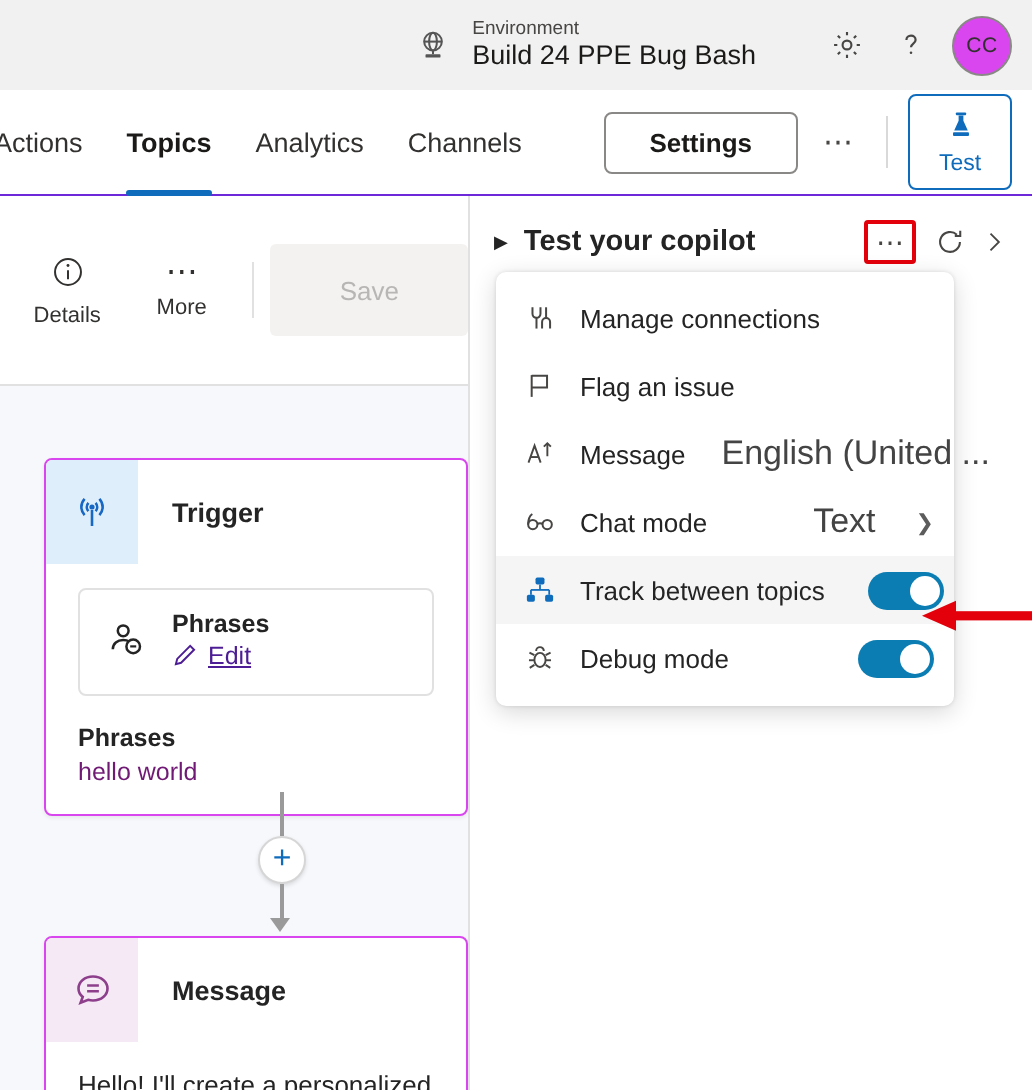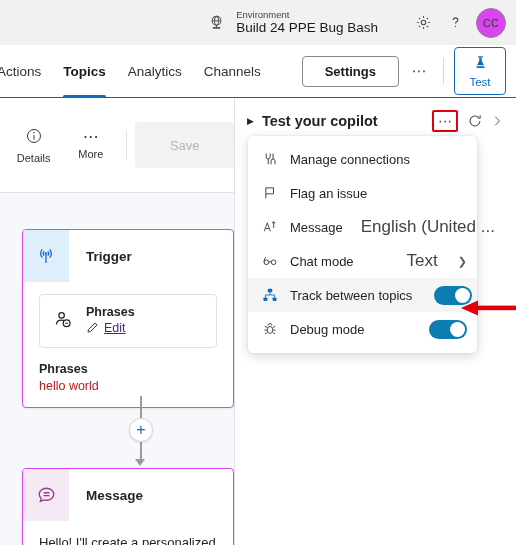--- a/index.html
+++ b/index.html
@@ -123,21 +123,21 @@
     border: 1px solid #e1e1e1; border-radius: 4px; background: #fff;
     padding: 10px 12px; display: flex; align-items: flex-start; gap: 12px;
   }
   .sub-icon { color: #242424; flex: none; margin-top: 4px; }
   .sub-title { font-size: 12.5px; font-weight: bold; color: #242424; margin-bottom: 2px; }
   .edit-link {
     display: flex; align-items: flex-start; gap: 5px;
     font-size: 12.5px; color: #4c1d95; text-decoration: underline; cursor: pointer;
   }
   .phrase-label { font-size: 12.5px; font-weight: bold; color: #242424; }
-  .phrase-value { font-size: 12.5px; color: #b91c1c; margin-top: 3px; }
+  .phrase-value { font-size: 12.5px; color: #701a75; margin-top: 3px; }
   .msg-text { font-size: 13px; color: #242424; white-space: nowrap; }
 
   
   .connector { position: absolute; left: 140px; width: 2px; background: #9a9a9a; }
   .plus-btn {
     position: absolute; left: 129px; width: 24px; height: 24px; border-radius: 50%;
     background: #ffffff; border: 1px solid #d6d6d6; color: #0f6cbd;
     display: flex; align-items: center; justify-content: center; font-size: 16px;
     cursor: pointer; box-shadow: 0 1px 2px rgba(0,0,0,.12);
   }

